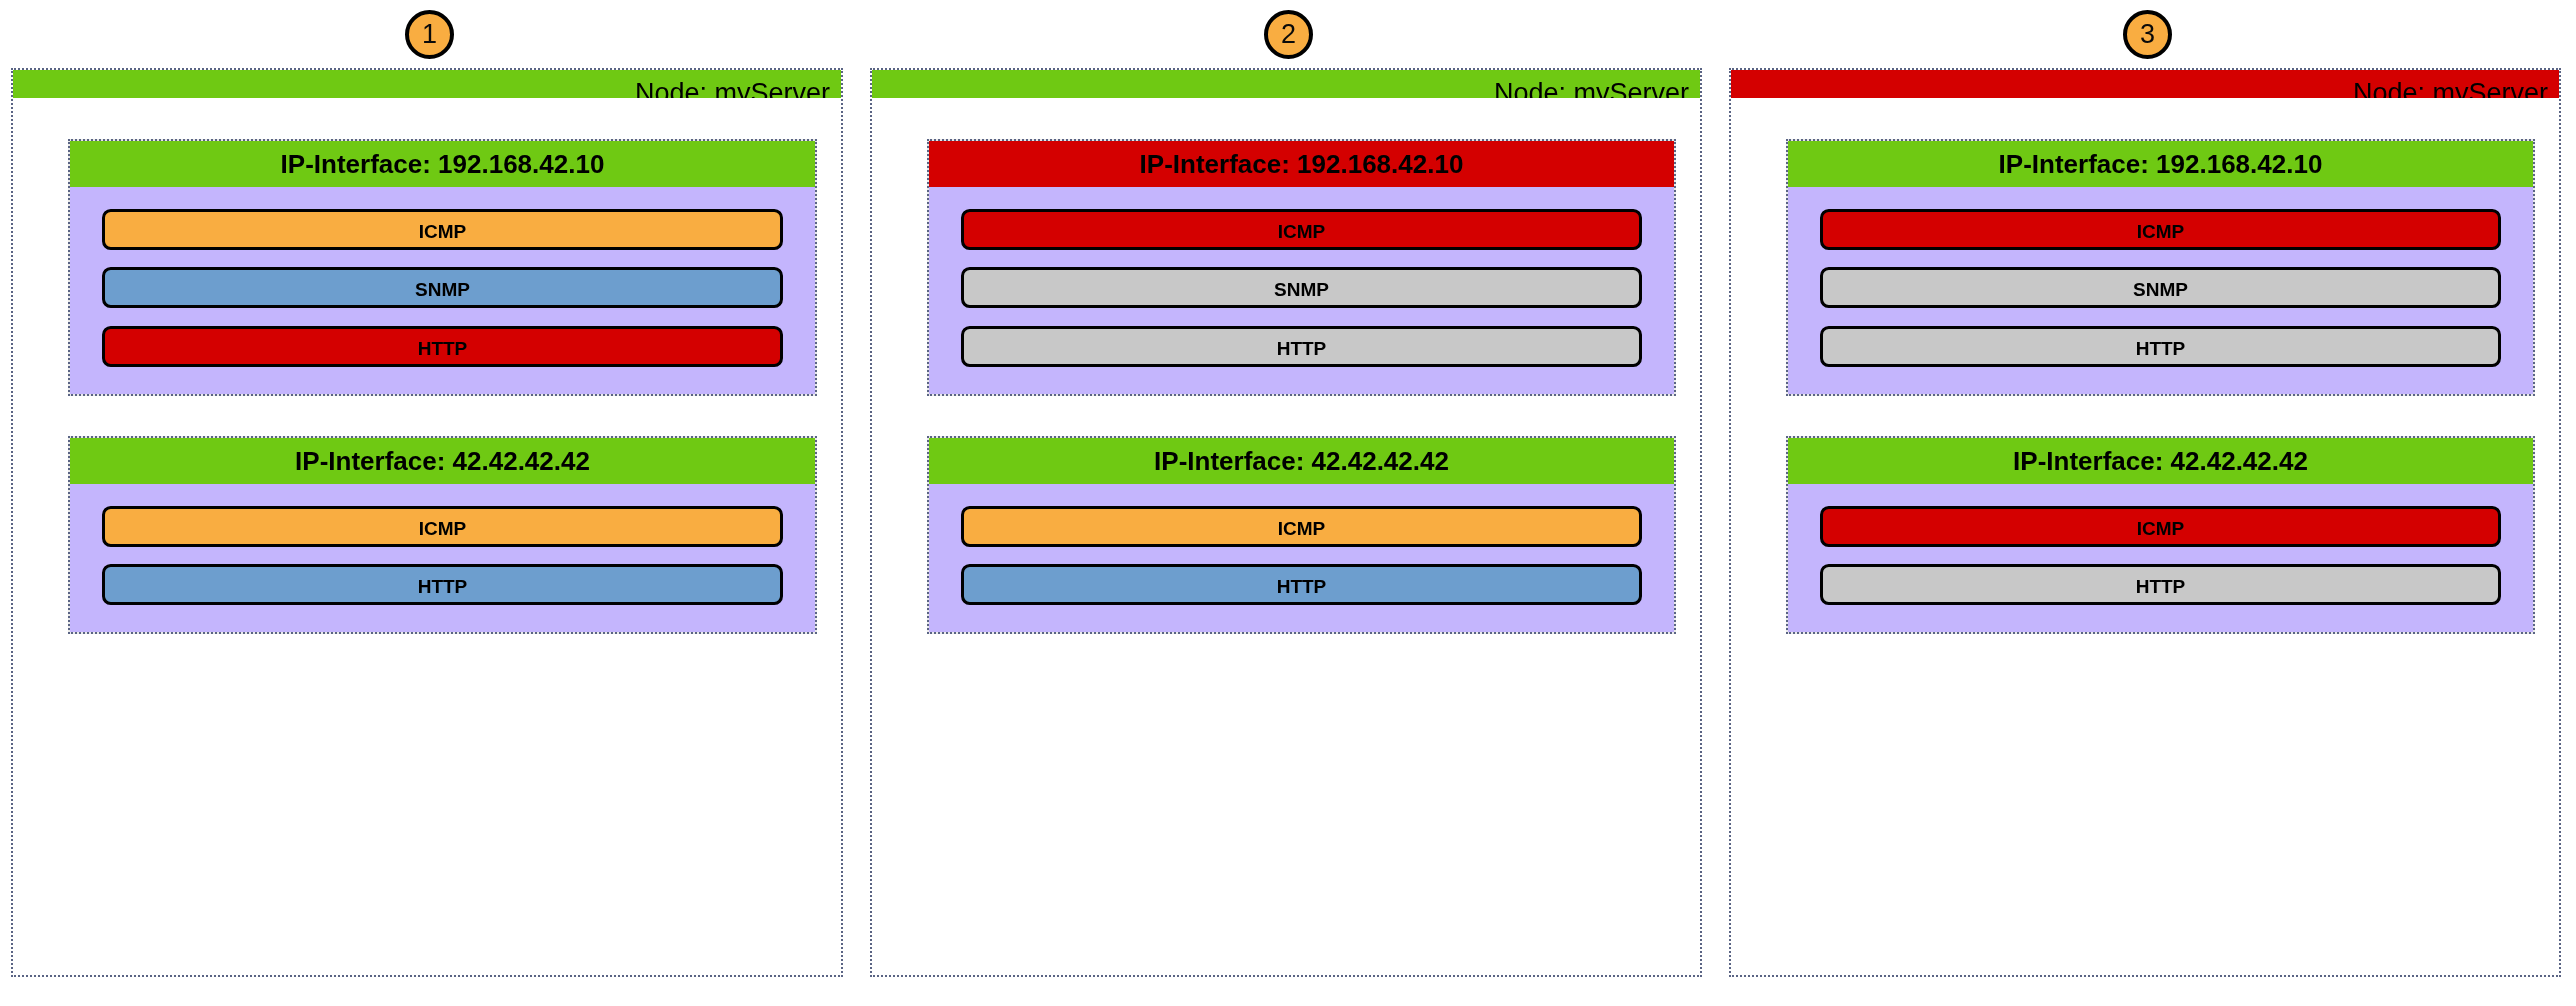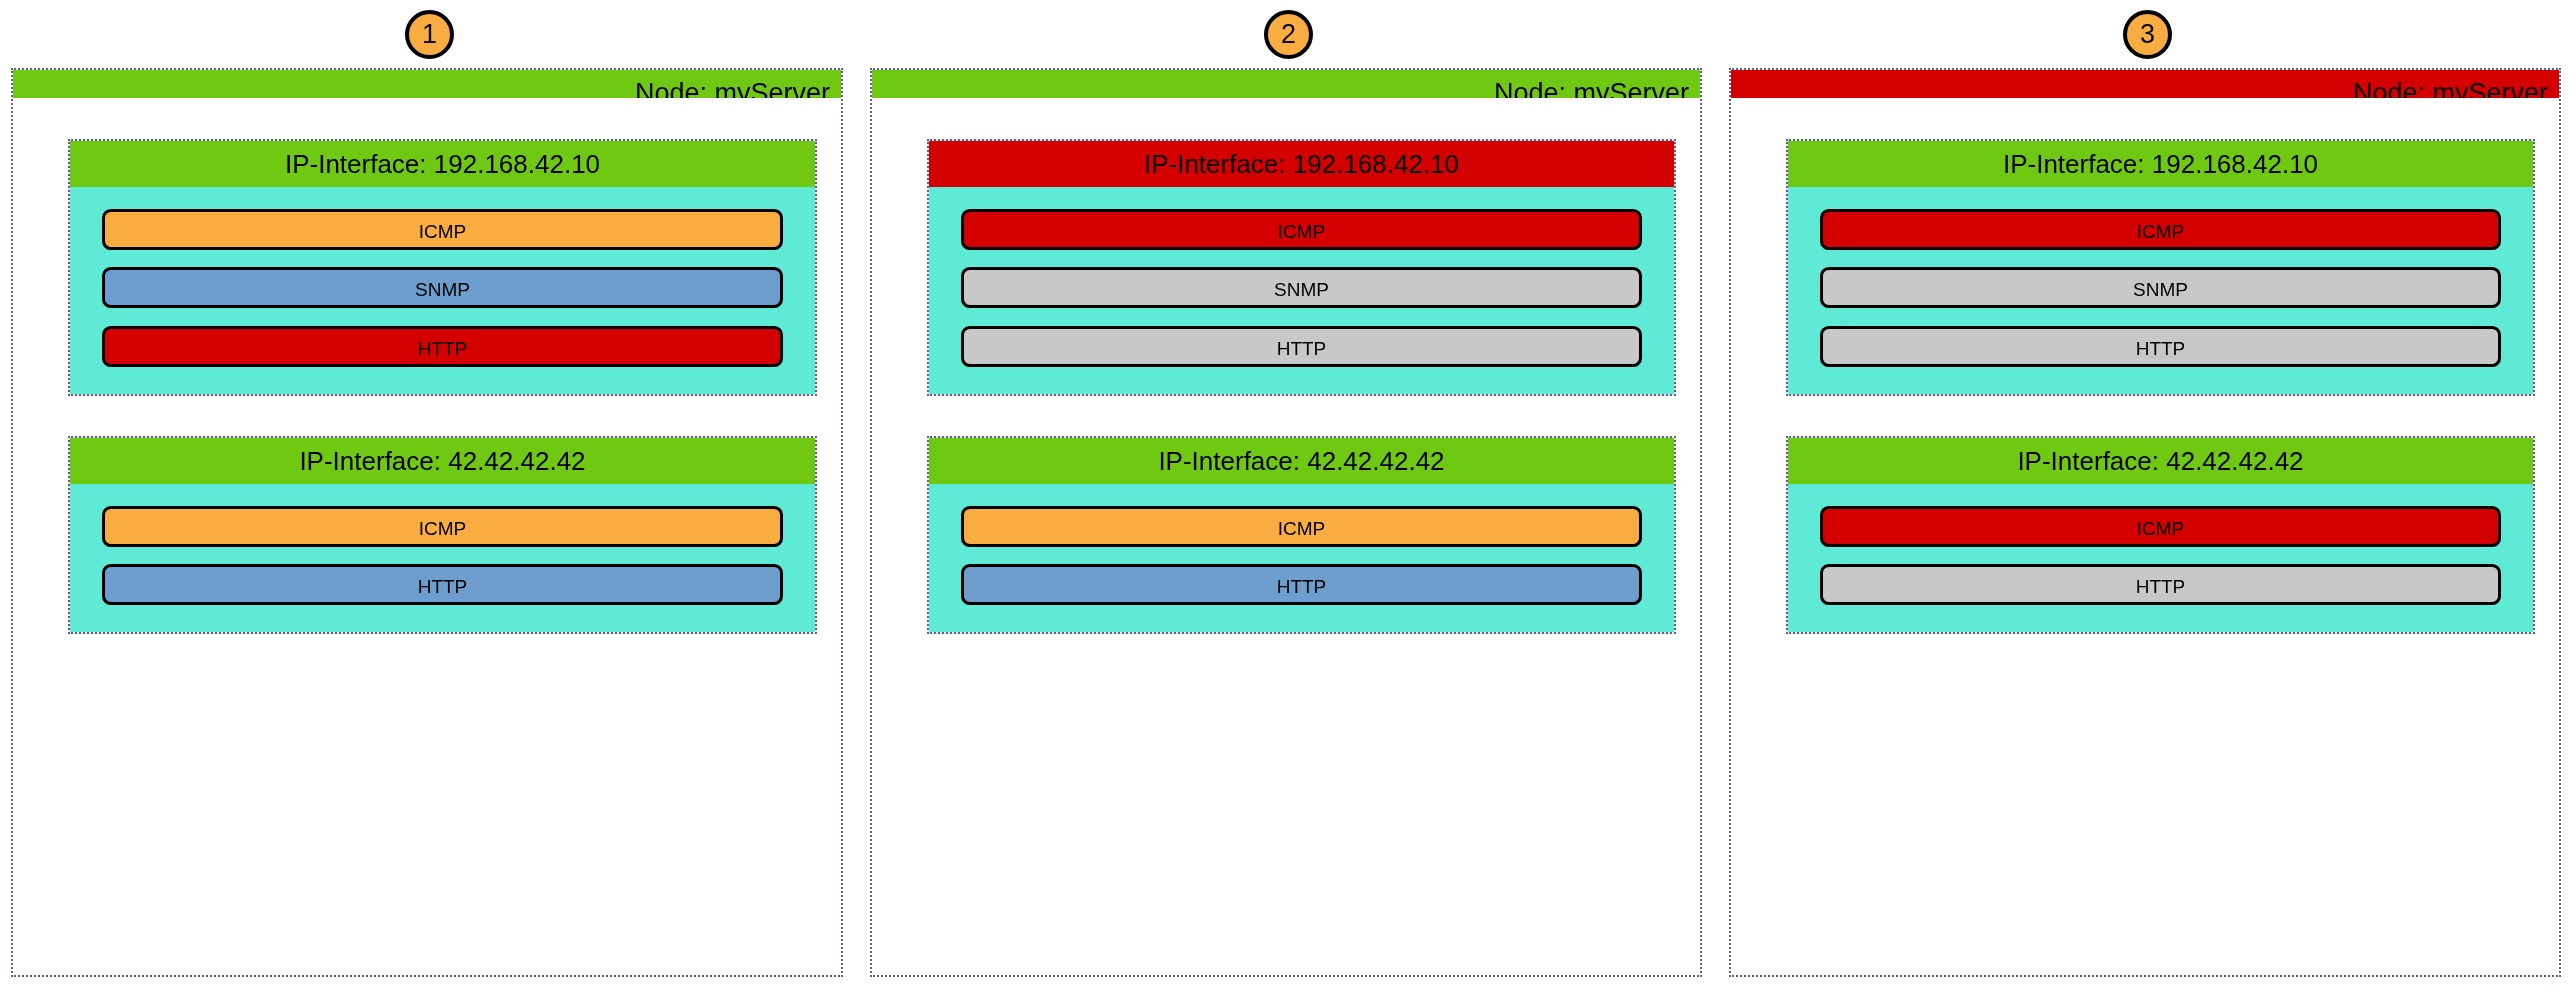--- a/index.html
+++ b/index.html
@@ -83,40 +83,41 @@
     color: #000000;
     box-sizing: border-box;
     white-space: nowrap;
     overflow: hidden;
   }
 
   
   .iface-list {
     padding: 41px 24px 0 55px;
     box-sizing: border-box;
+    font-weight: bold;
   }
   .iface {
     border: 2.4px dotted #5a6484;
     box-sizing: border-box;
     margin-bottom: 40px;
     background: #eaeaea;
   }
   .iface-header {
     height: 46px;
     line-height: 46px;
     text-align: center;
     font-size: 26px;
     color: #000000;
     white-space: nowrap;
     overflow: hidden;
   }
   .svc-list {
     padding: 22px 32px 27px 32px;
     box-sizing: border-box;
-    background: #5eead4;
+    background: #c4b5fd;
   }
   .svc {
     height: 41px;
     line-height: 40px;
     border: 3.2px solid #000000;
     border-radius: 8.7px;
     box-sizing: border-box;
     text-align: center;
     font-size: 19px;
     color: #000000;

